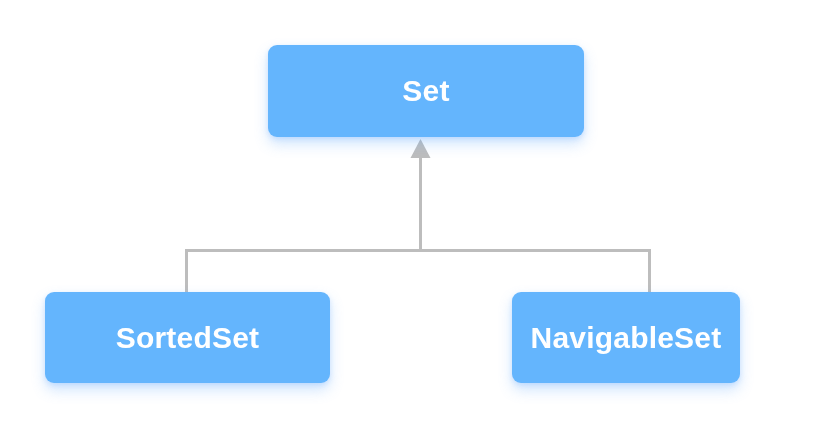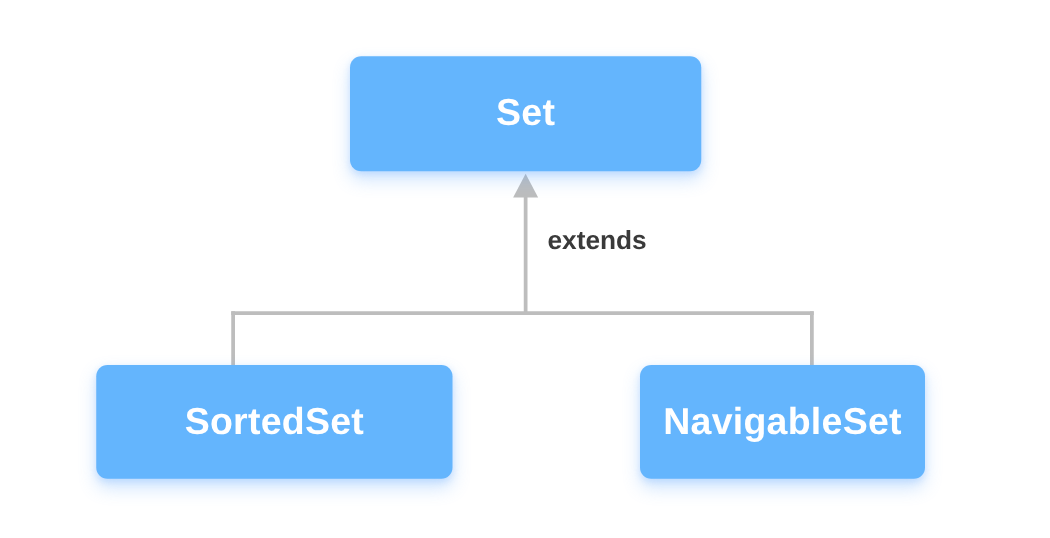--- a/index.html
+++ b/index.html
@@ -41,31 +41,30 @@
   .node-label {
     color: #ffffff;
     font-weight: bold;
     font-size: 30px;
     line-height: 1;
     letter-spacing: 0.2px;
     white-space: nowrap;
     user-select: none;
   }
   #node-set {
-    left: 280px;
+    left: 268px;
     top: 45px;
-    width: 281px;
+    width: 316px;
     height: 92px;
   }
   #node-sortedset {
     left: 45px;
     top: 292px;
     width: 285px;
     height: 91px;
-    margin-left: 32px;
   }
   #node-navigableset {
     left: 512px;
     top: 292px;
     width: 228px;
     height: 91px;
   }
   #edge-label-extends {
     position: absolute;
     left: 438px;
@@ -101,15 +100,14 @@
   </div>
 
   <div class="node" id="node-sortedset">
     <span class="node-label">SortedSet</span>
   </div>
 
   <div class="node" id="node-navigableset">
     <span class="node-label">NavigableSet</span>
   </div>
 
-  <div id="edge-label-extends">extends</div>
 
 </div>
 
 </body></html>

